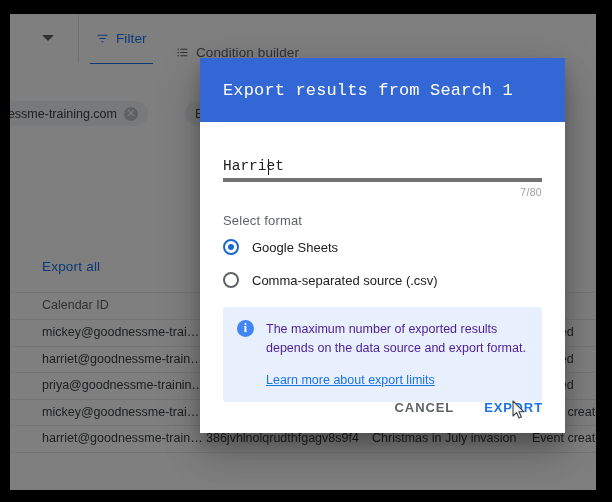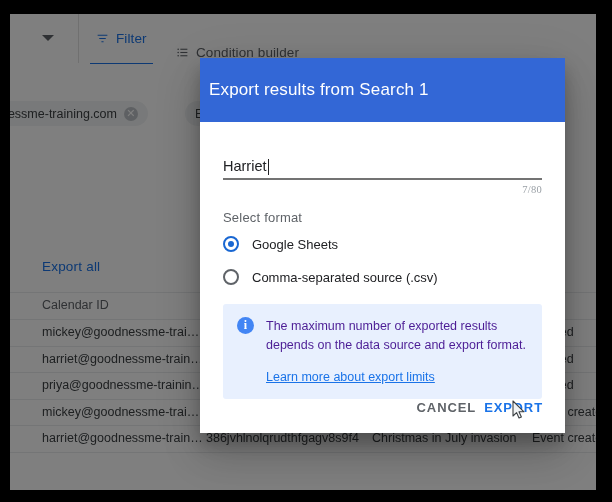--- a/index.html
+++ b/index.html
@@ -196,34 +196,36 @@
   }
   .dlg-header {
     height: 64px;
     background: #3367d6;
     display: flex;
     align-items: center;
   }
   .dlg-title {
     color: #ffffff;
     font-size: 17px;
-    padding-left: 9px;
+    padding-left: 23px;
     letter-spacing: .15px;
+    font-family: Liberation Mono, monospace;
   }
   .dlg-body {
     position: relative;
     padding: 0 23px;
   }
 
   
   .field {
     position: relative;
     margin-top: 26px;
     height: 30px;
-    border-bottom: 2px solid #737373;
+    border-bottom: 4px solid #737373;
+    font-family: Liberation Mono, monospace;
   }
   .field-value {
     position: absolute;
     left: 0;
     bottom: 4px;
     font-size: 14.5px;
     color: #202124;
   }
   .caret-bar {
     position: absolute;
@@ -232,21 +234,20 @@
     width: 1px;
     height: 16px;
     background: #202124;
   }
   .counter {
     text-align: right;
     font-size: 10.5px;
     color: #9aa0a6;
     margin-top: 4px;
     letter-spacing: .3px;
-    font-family: Liberation Serif, serif;
   }
 
   
   .section-label {
     margin-top: 15px;
     font-size: 13px;
     color: #5f6368;
     letter-spacing: .2px;
   }
   .radio-row {
@@ -316,20 +317,21 @@
     margin-top: 15px;
   }
 
   
   .dlg-actions {
     position: absolute;
     right: 18px;
     bottom: 12px;
     display: flex;
     align-items: center;
+    gap: 22px;
   }
   .btn {
     font-size: 13px;
     letter-spacing: .9px;
     font-weight: bold;
     padding: 6px 4px;
   }
   .btn-cancel { color: #5f6368; }
   .btn-export { color: #1a73e8; }
 

